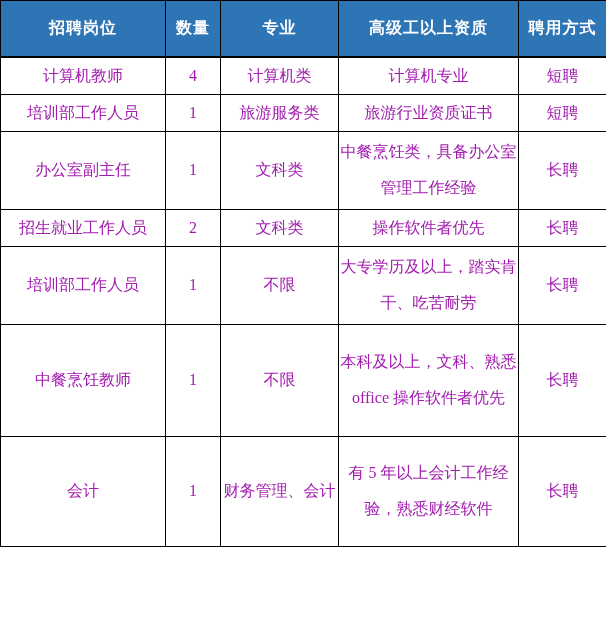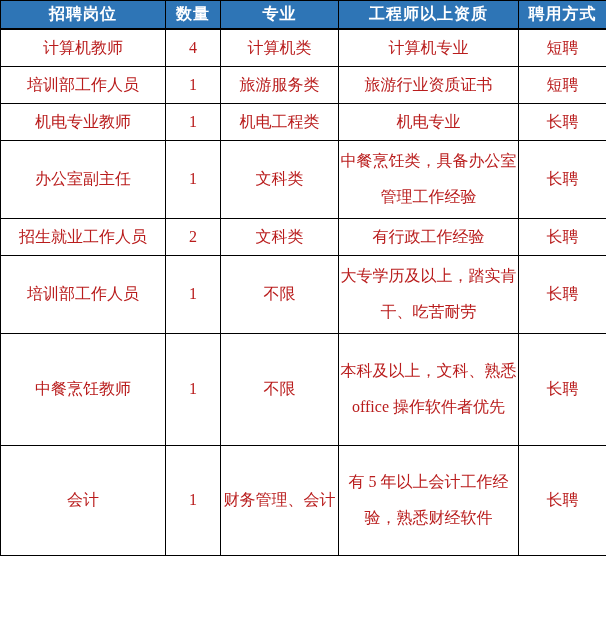--- a/index.html
+++ b/index.html
@@ -19,30 +19,30 @@
     border-collapse: collapse;
     table-layout: fixed;
   }
   table.recruit th,
   table.recruit td {
     border: 1px solid #000000;
     box-sizing: border-box;
     text-align: center;
     vertical-align: middle;
     font-size: 16px;
-    color: #b91c1c;
+    color: #a21caf;
     line-height: 36px;
     padding: 0;
     overflow: hidden;
   }
   table.recruit th {
     background: #2E75B6;
     color: #ffffff;
     font-weight: bold;
-    height: 28px;
+    height: 56px;
     line-height: 20px;
     border-bottom: 2px solid #000000;
     letter-spacing: 1px;
   }
   
   col.c-position { width: 165px; }
   col.c-count    { width: 55px; }
   col.c-major    { width: 118px; }
   col.c-req      { width: 180px; }
   col.c-type     { width: 88px; }
@@ -68,58 +68,51 @@
       <col class="c-count">
       <col class="c-major">
       <col class="c-req">
       <col class="c-type">
     </colgroup>
     <thead>
       <tr>
         <th>招聘岗位</th>
         <th>数量</th>
         <th>专业</th>
-        <th class="req">工程师以上资质</th>
+        <th class="req">高级工以上资质</th>
         <th>聘用方式</th>
       </tr>
     </thead>
     <tbody>
       <tr class="h-single">
         <td>计算机教师</td>
         <td>4</td>
         <td>计算机类</td>
         <td class="req">计算机专业</td>
         <td>短聘</td>
       </tr>
       <tr class="h-single">
         <td>培训部工作人员</td>
         <td>1</td>
         <td>旅游服务类</td>
         <td class="req">旅游行业资质证书</td>
         <td>短聘</td>
       </tr>
-      <tr class="h-single">
-        <td>机电专业教师</td>
-        <td>1</td>
-        <td>机电工程类</td>
-        <td class="req">机电专业</td>
-        <td>长聘</td>
-      </tr>
       <tr class="h-double">
         <td>办公室副主任</td>
         <td>1</td>
         <td>文科类</td>
         <td class="req">中餐烹饪类，具备办公室管理工作经验</td>
         <td>长聘</td>
       </tr>
       <tr class="h-single">
         <td>招生就业工作人员</td>
         <td>2</td>
         <td>文科类</td>
-        <td class="req">有行政工作经验</td>
+        <td class="req">操作软件者优先</td>
         <td>长聘</td>
       </tr>
       <tr class="h-double">
         <td>培训部工作人员</td>
         <td>1</td>
         <td>不限</td>
         <td class="req">大专学历及以上，踏实肯干、吃苦耐劳</td>
         <td>长聘</td>
       </tr>
       <tr class="h-triple-a">

